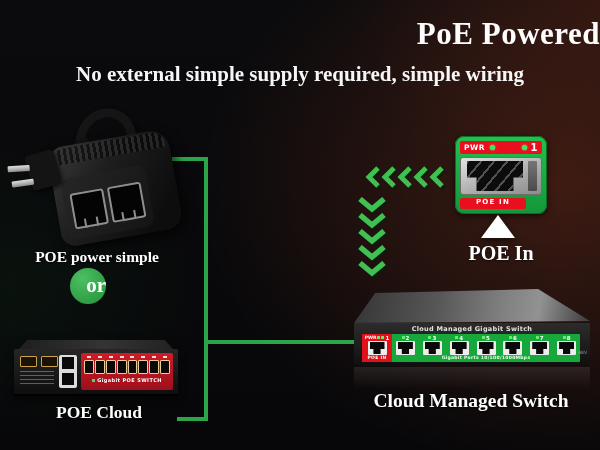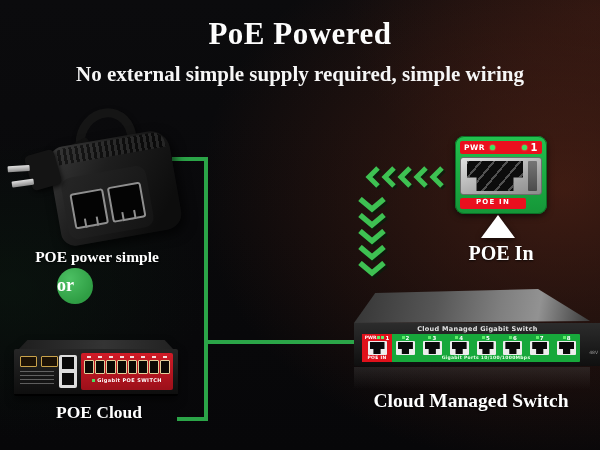--- a/index.html
+++ b/index.html
@@ -5,21 +5,21 @@
   html,body{margin:0;padding:0;background:#000;}
   .stage{
     position:relative;width:600px;height:450px;overflow:hidden;
     font-family:"Liberation Serif",serif;
     background:
       radial-gradient(ellipse 520px 400px at 94% 42%, rgba(105,42,24,.55), rgba(0,0,0,0) 70%),
       radial-gradient(ellipse 340px 260px at 100% 2%, rgba(80,32,20,.40), rgba(0,0,0,0) 75%),
       radial-gradient(ellipse 260px 200px at 2% 64%, rgba(10,26,16,.55), rgba(0,0,0,0) 75%),
       linear-gradient(#0b0b0d,#070709);
   }
-  .title{position:absolute;top:16px;left:0;right:0;text-align:center;color:#fdfdfd;
+  .title{position:absolute;top:16px;left:0;right:0;text-align:right;color:#fdfdfd;
     font-size:31px;font-weight:bold;letter-spacing:.5px;}
   .subtitle{position:absolute;top:62px;left:0;right:0;text-align:center;color:#f6f6f6;
     font-size:21px;font-weight:bold;}
   .cap{position:absolute;color:#fff;font-weight:bold;text-align:center;text-shadow:0 1px 2px rgba(0,0,0,.7);}
 
   
   .gline{position:absolute;background:#2ba548;}
   .gline.h{height:4px;}
   .gline.v{width:4px;}
 
@@ -42,23 +42,23 @@
   .ps-port::after{content:"";position:absolute;left:8px;bottom:-2px;width:10px;height:7px;
     background:#040404;border:2px solid #8f8f8f;border-top:none;}
   .ps-plug{position:absolute;left:6px;top:48px;width:30px;height:36px;background:#141414;
     border-radius:5px;transform:rotate(-16deg);box-shadow:1px 2px 5px rgba(0,0,0,.7);}
   .prong{position:absolute;width:22px;height:6px;background:linear-gradient(#e0e0e0,#8d8d8d);
     border-radius:1px;left:-19px;}
   .prong.p1{top:7px;transform:rotate(12deg);}
   .prong.p2{top:22px;transform:rotate(8deg);}
 
   
-  .or-badge{position:absolute;left:57px;top:268px;width:36px;height:36px;border-radius:50%;
+  .or-badge{position:absolute;left:70px;top:268px;width:36px;height:36px;border-radius:50%;
     background:radial-gradient(circle at 35% 30%,#4cc063,#2f9e44 70%);
-    color:#fff;font-weight:bold;font-size:18px;text-align:left;line-height:34px;}
+    color:#fff;font-weight:bold;font-size:21px;text-align:right;line-height:34px;}
 
   
   .pswitch{position:absolute;left:14px;top:338px;width:164px;height:64px;filter:drop-shadow(0 4px 4px rgba(0,0,0,.5));}
   .pswitch-top{position:absolute;left:4px;top:2px;width:156px;height:10px;
     background:linear-gradient(90deg,#1e1e1e,#343434 55%,#222);
     clip-path:polygon(6% 0,94% 0,100% 100%,0 100%);}
   .pswitch-body{position:absolute;left:0;top:11px;width:164px;height:45px;border-radius:2px;
     background:linear-gradient(#262626,#0e0e0e);border-bottom:2px solid #000;}
   .sfp-row{position:absolute;left:6px;top:7px;display:flex;gap:4px;}
   .sfp{width:15px;height:9px;background:#1c1206;border:1px solid #c9a24a;border-radius:1px;}
@@ -106,21 +106,21 @@
   .chev-left{position:absolute;left:365px;top:165px;display:flex;}
   .chev-down{position:absolute;left:357px;top:197px;display:flex;flex-direction:column;}
   .chev-left svg,.chev-down svg{display:block;filter:drop-shadow(2px 2px 0 rgba(0,34,10,.6));}
 
   
   .cswitch{position:absolute;left:352px;top:286px;width:240px;height:112px;}
   .cs-top{position:absolute;left:2px;top:3px;width:236px;height:34px;
     clip-path:polygon(9% 12%,78% 0,100% 94%,0 100%);
     background:linear-gradient(100deg,#353535 0%,#565656 35%,#7f7f7f 62%,#929292 78%,#3a3a3a 100%);}
   .cs-face{position:absolute;left:2px;top:37px;width:236px;height:43px;
-    background:linear-gradient(#2c2c2c,#0f0f0f);border-radius:0 0 2px 2px;padding-left:11px;}
+    background:linear-gradient(#2c2c2c,#0f0f0f);border-radius:0 0 2px 2px;}
   .cs-title{position:absolute;top:2px;left:0;right:0;text-align:center;color:#e3e3e3;
     font:bold 6.5px "DejaVu Sans",sans-serif;letter-spacing:.3px;}
   .cs-panel{position:absolute;left:8px;top:11px;width:218px;height:28px;background:#17a83b;
     border-radius:1px;display:flex;padding-bottom:0;box-sizing:border-box;position:absolute;}
   .cs-cells{position:absolute;left:0;top:0;right:0;bottom:7px;display:flex;}
   .cs-cell{flex:1;display:flex;flex-direction:column;align-items:center;}
   .cs-cell.red{flex:0 0 30px;background:#e0111b;}
   .cs-num{height:7px;line-height:7px;display:flex;align-items:center;justify-content:center;gap:1px;
     color:#fff;font:bold 5.5px "DejaVu Sans",sans-serif;}
   .cs-num .pwr-txt{font-size:4.5px;}

